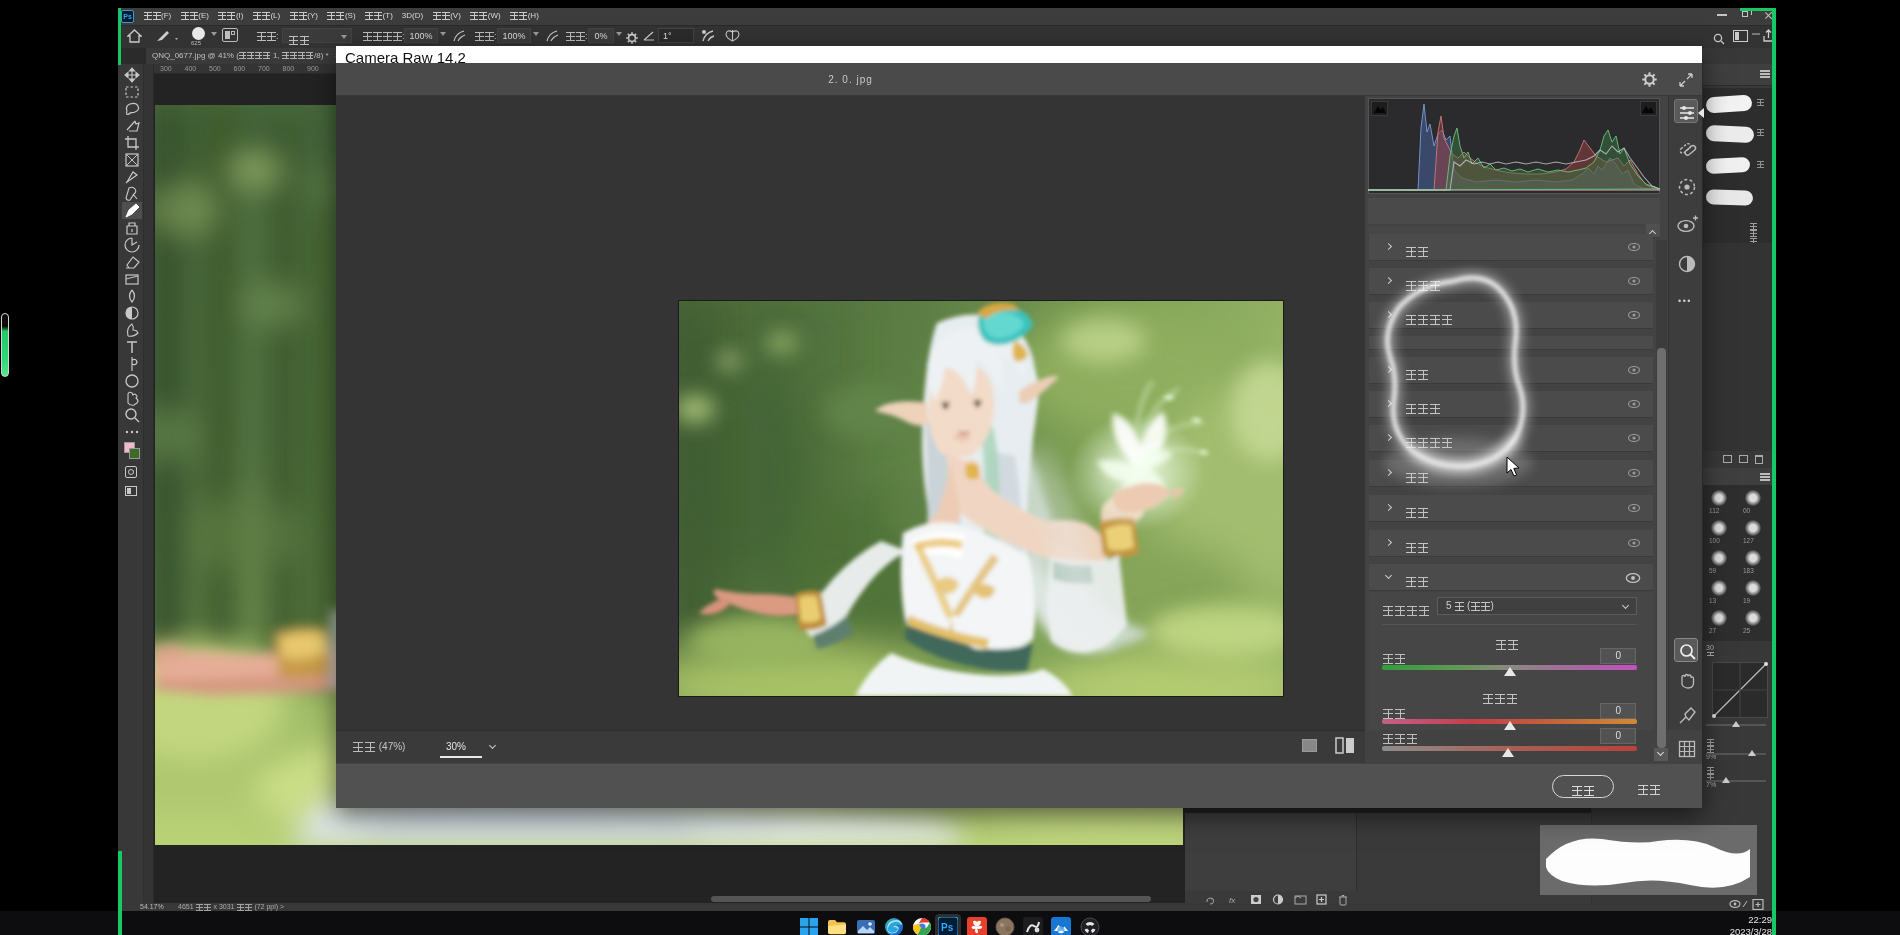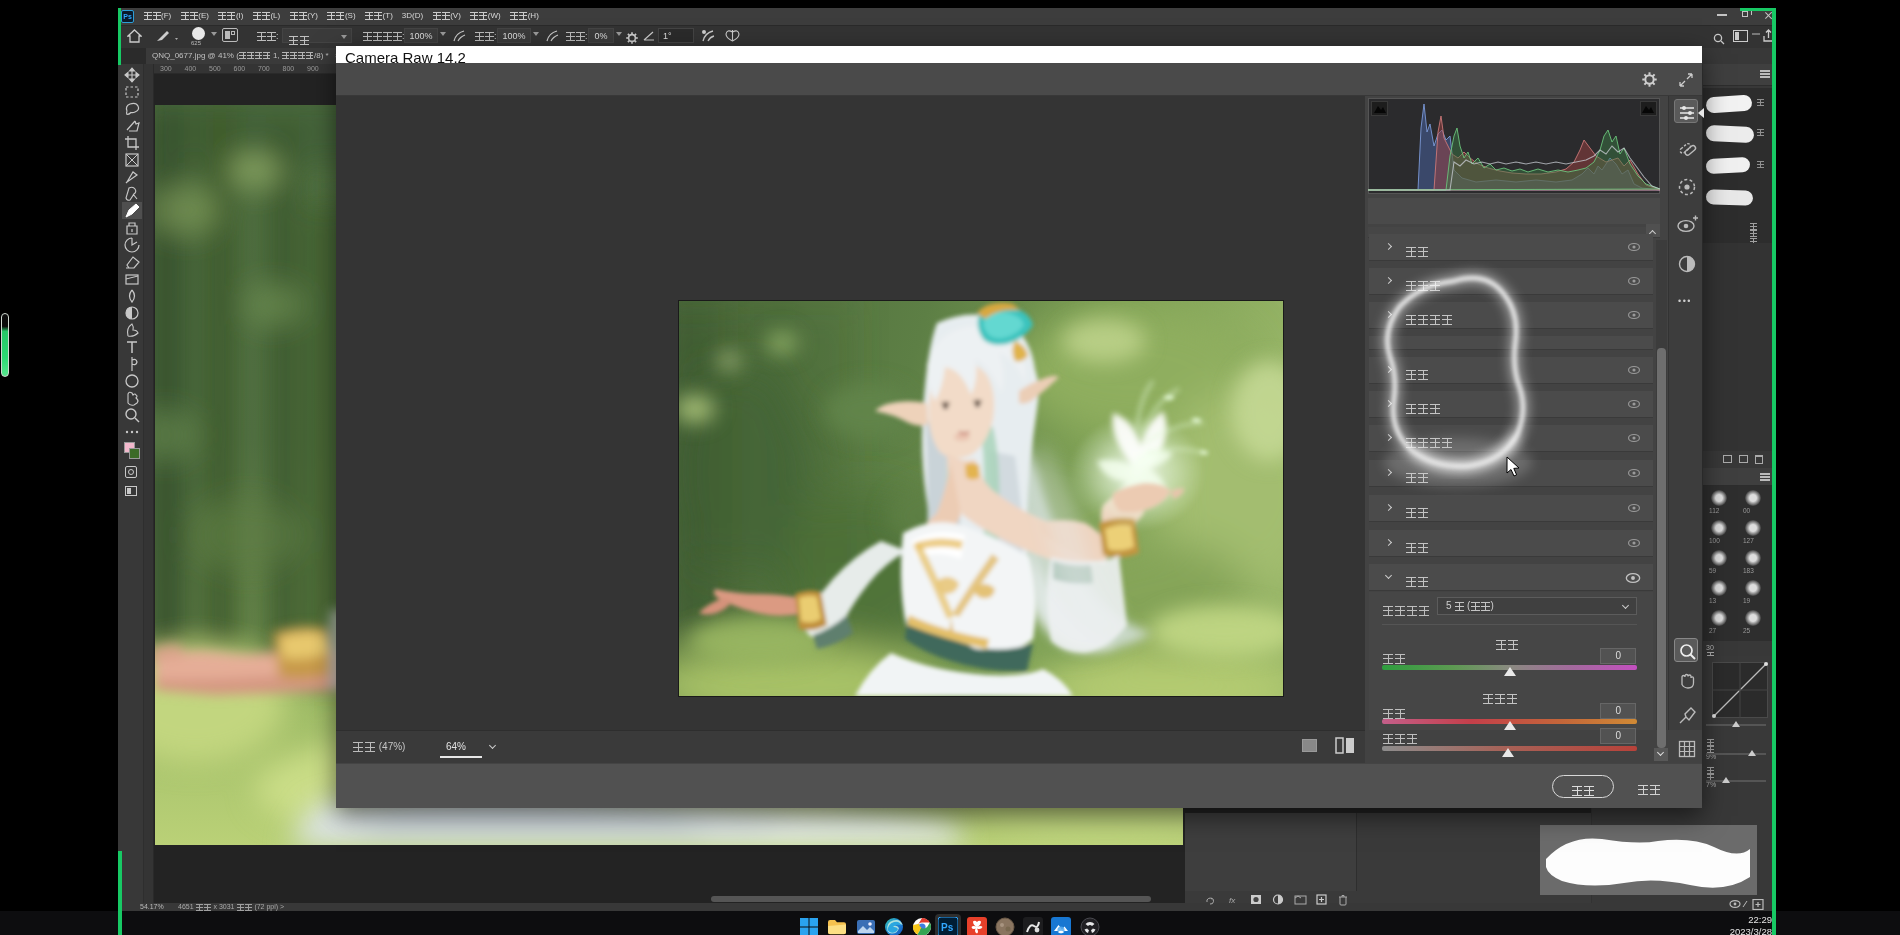--- a/index.html
+++ b/index.html
@@ -433,20 +433,21 @@
           <path d="M15.5 12.5 a6 6 0 0 1 -3.5 3.5 l-1 -3 a3 3 0 0 0 1.8 -1.6 z" fill="#e8e8ea"></path>
         </svg></div>
       <div style="position:absolute;left:289px;top:26px;width:8px;height:2px;background:#9a9a9a;border-radius:1px"></div>
     </div>
 <div class="abs" style="left:1690px;top:906px;width:82px;height:24px;color:#e6e6e6;font-size:9.5px;text-align:right;line-height:12px">22:29<br>2023/3/28</div>
 
 <div class="abs" style="left:336px;top:38px;width:1366px;height:762px;background:#424242;box-shadow:0 8px 24px rgba(0,0,0,.55)"></div>
 <div class="abs" style="left:336px;top:38px;width:1366px;height:17px;background:#ffffff"></div>
 <div class="abs" style="left:345px;top:41px;color:#111;font-size:15px">Camera Raw 14.2</div>
 <div class="abs" style="left:336px;top:55px;width:1366px;height:33px;background:#4a4a4a;border-bottom:1px solid #383838"></div>
+<div class="abs" style="left:336px;top:66px;width:1029px;text-align:center;color:#c8c8c8;font-size:10px;letter-spacing:1px">2. 0. jpg</div>
 <div class="abs" style="left:1642px;top:64px"><svg width="15" height="15">
         <circle cx="7.5" cy="7.5" r="4.2" fill="none" stroke="#cfcfcf" stroke-width="2"></circle>
         <g stroke="#cfcfcf" stroke-width="2">
           <path d="M7.5 0.3 L7.5 2.8"></path>
           <path d="M7.5 12.2 L7.5 14.7"></path>
           <path d="M0.3 7.5 L2.8 7.5"></path>
           <path d="M12.2 7.5 L14.7 7.5"></path>
           <path d="M2.4 2.4 L4.2 4.2"></path>
           <path d="M10.8 10.8 L12.6 12.6"></path>
           <path d="M12.6 2.4 L10.8 4.2"></path>
@@ -757,21 +758,21 @@
         <path d="M4 18 L10 12 M10 12 L13 15 L19 7 L15 3 L9 9 Z" fill="none" stroke="#bbb" stroke-width="1.4"></path>
       </svg></div>
 <div class="abs tbi" style="top:728px"><svg width="22" height="22" style="margin:2px">
         <rect x="3.5" y="3.5" width="15" height="15" fill="none" stroke="#bbb" stroke-width="1.3"></rect>
         <path d="M8.5 3.5 L8.5 18.5 M13.5 3.5 L13.5 18.5 M3.5 8.5 L18.5 8.5 M3.5 13.5 L18.5 13.5" stroke="#bbb" stroke-width="1.2"></path>
       </svg></div>
 <div class="abs" style="left:1698px;top:100px;width:0;height:0;border-top:5px solid transparent;border-bottom:5px solid transparent;border-right:6px solid #e8e8e8"></div>
 
 <div class="abs" style="left:336px;top:722px;width:1029px;height:33px;background:#3a3a3a;border-top:1px solid #2e2e2e"></div>
 <div class="abs" style="left:352px;top:733px;color:#c6c6c6;font-size:10px"><span class="hz h10"></span><span class="hz h10"></span>&nbsp;(47%)</div>
-<div class="abs" style="left:446px;top:733px;color:#e2e2e2;font-size:10px">64%</div>
+<div class="abs" style="left:446px;top:733px;color:#e2e2e2;font-size:10px">30%</div>
 <div class="abs" style="left:440px;top:748px;width:42px;height:1.5px;background:#e8e8e8"></div>
 <span class="chev cd" style="position:absolute;left:490px;top:735px"></span>
 <div class="abs" style="left:1302px;top:731px;width:15px;height:13px;background:#888;border:1px solid #999"></div>
 <div class="abs" style="left:1335px;top:729px"><svg width="20" height="17">
         <rect x="1" y="1" width="7" height="15" fill="none" stroke="#ccc" stroke-width="1.5"></rect>
         <rect x="11" y="1" width="8" height="15" fill="#ccc"></rect>
       </svg></div>
 
 <div class="abs" style="left:336px;top:755px;width:1366px;height:45px;background:#515151;border-top:1px solid #444"></div>
 <div class="abs" style="left:1552px;top:767px;width:62px;height:23px;border:1.5px solid #d8d8d8;border-radius:12px;text-align:center;color:#e8e8e8;padding-top:5px"><span class="hz h10"></span><span class="hz h10"></span></div>

